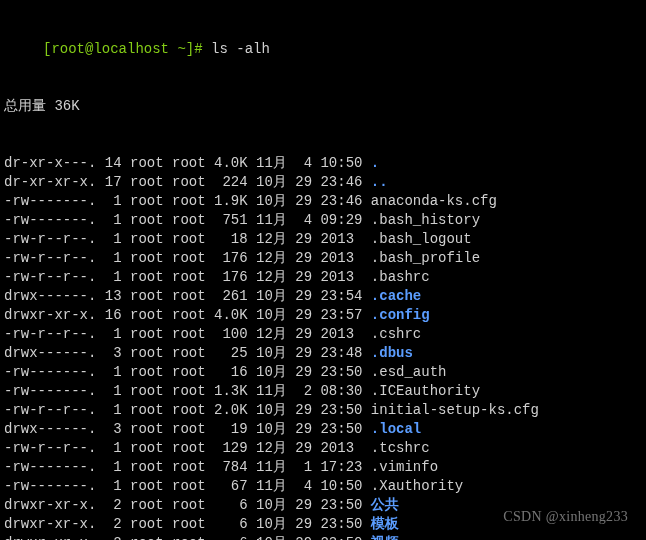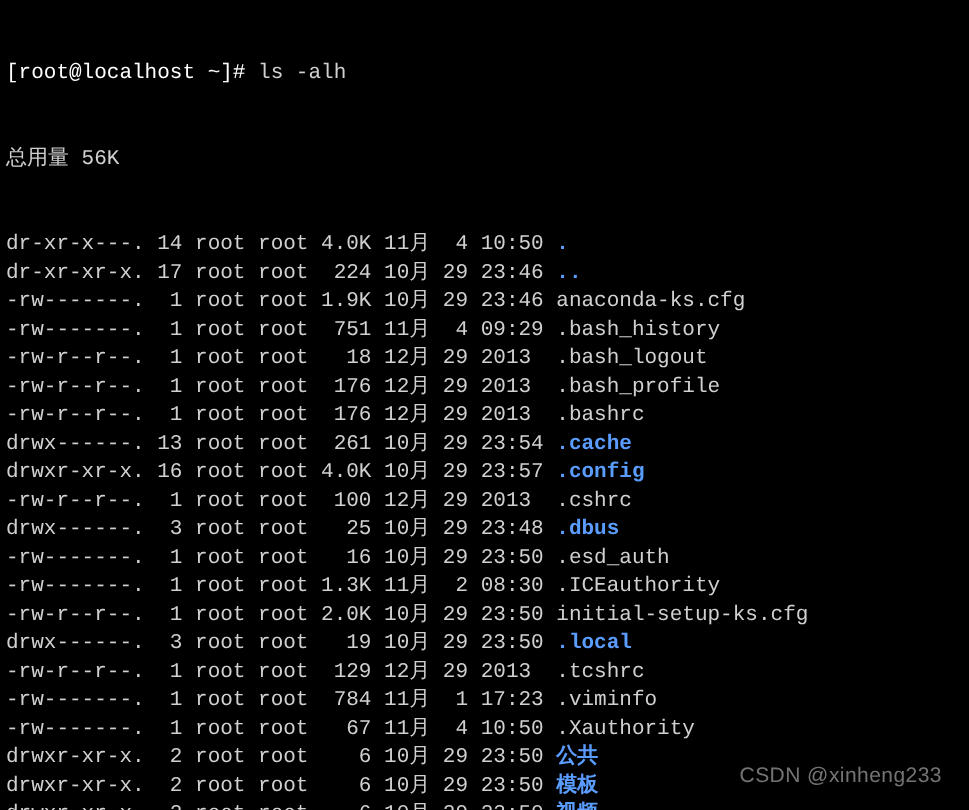--- a/index.html
+++ b/index.html
@@ -12,37 +12,37 @@
     color: #d0d0d0;
     width: 646px;
     height: 540px;
     overflow: hidden;
     position: relative;
   }
   .term {
     padding: 2px 0 0 4px;
     white-space: pre;
   }
-  .prompt { color: #ffffff; }
+  .prompt { color: #84cc16; margin-left: 39px; }
   .cmd { color: #d0d0d0; font-family: Liberation Mono, monospace; }
   .row { white-space: pre; }
   .blue { color: #5b9dff; font-weight: bold; }
   .plain { color: #d0d0d0; }
   .watermark {
     position: absolute;
     right: 18px;
     bottom: 14px;
     color: rgba(210,210,210,0.55);
-    font-family: Liberation Sans, sans-serif;
+    font-family: Liberation Serif, serif;
     font-size: 14px;
     letter-spacing: 0.3px;
   }
 </style>
 </head>
 <body>
 
 <div class="term">
   <div class="row"><span class="prompt" id="prompt-text">[root@localhost ~]# </span><span class="cmd">ls -alh</span></div>
-  <div class="row">总用量 56K</div>
+  <div class="row">总用量 36K</div>
   <div id="listing"><div class="row"><span>dr-xr-x---. 14 root root 4.0K 11月  4 10:50 </span><span class="blue">.</span></div><div class="row"><span>dr-xr-xr-x. 17 root root  224 10月 29 23:46 </span><span class="blue">..</span></div><div class="row"><span>-rw-------.  1 root root 1.9K 10月 29 23:46 </span><span class="plain">anaconda-ks.cfg</span></div><div class="row"><span>-rw-------.  1 root root  751 11月  4 09:29 </span><span class="plain">.bash_history</span></div><div class="row"><span>-rw-r--r--.  1 root root   18 12月 29 2013  </span><span class="plain">.bash_logout</span></div><div class="row"><span>-rw-r--r--.  1 root root  176 12月 29 2013  </span><span class="plain">.bash_profile</span></div><div class="row"><span>-rw-r--r--.  1 root root  176 12月 29 2013  </span><span class="plain">.bashrc</span></div><div class="row"><span>drwx------. 13 root root  261 10月 29 23:54 </span><span class="blue">.cache</span></div><div class="row"><span>drwxr-xr-x. 16 root root 4.0K 10月 29 23:57 </span><span class="blue">.config</span></div><div class="row"><span>-rw-r--r--.  1 root root  100 12月 29 2013  </span><span class="plain">.cshrc</span></div><div class="row"><span>drwx------.  3 root root   25 10月 29 23:48 </span><span class="blue">.dbus</span></div><div class="row"><span>-rw-------.  1 root root   16 10月 29 23:50 </span><span class="plain">.esd_auth</span></div><div class="row"><span>-rw-------.  1 root root 1.3K 11月  2 08:30 </span><span class="plain">.ICEauthority</span></div><div class="row"><span>-rw-r--r--.  1 root root 2.0K 10月 29 23:50 </span><span class="plain">initial-setup-ks.cfg</span></div><div class="row"><span>drwx------.  3 root root   19 10月 29 23:50 </span><span class="blue">.local</span></div><div class="row"><span>-rw-r--r--.  1 root root  129 12月 29 2013  </span><span class="plain">.tcshrc</span></div><div class="row"><span>-rw-------.  1 root root  784 11月  1 17:23 </span><span class="plain">.viminfo</span></div><div class="row"><span>-rw-------.  1 root root   67 11月  4 10:50 </span><span class="plain">.Xauthority</span></div><div class="row"><span>drwxr-xr-x.  2 root root    6 10月 29 23:50 </span><span class="blue">公共</span></div><div class="row"><span>drwxr-xr-x.  2 root root    6 10月 29 23:50 </span><span class="blue">模板</span></div><div class="row"><span>drwxr-xr-x.  2 root root    6 10月 29 23:50 </span><span class="blue">视频</span></div></div>
 </div>
 
 <div class="watermark">CSDN @xinheng233</div>
 
 </body></html>

